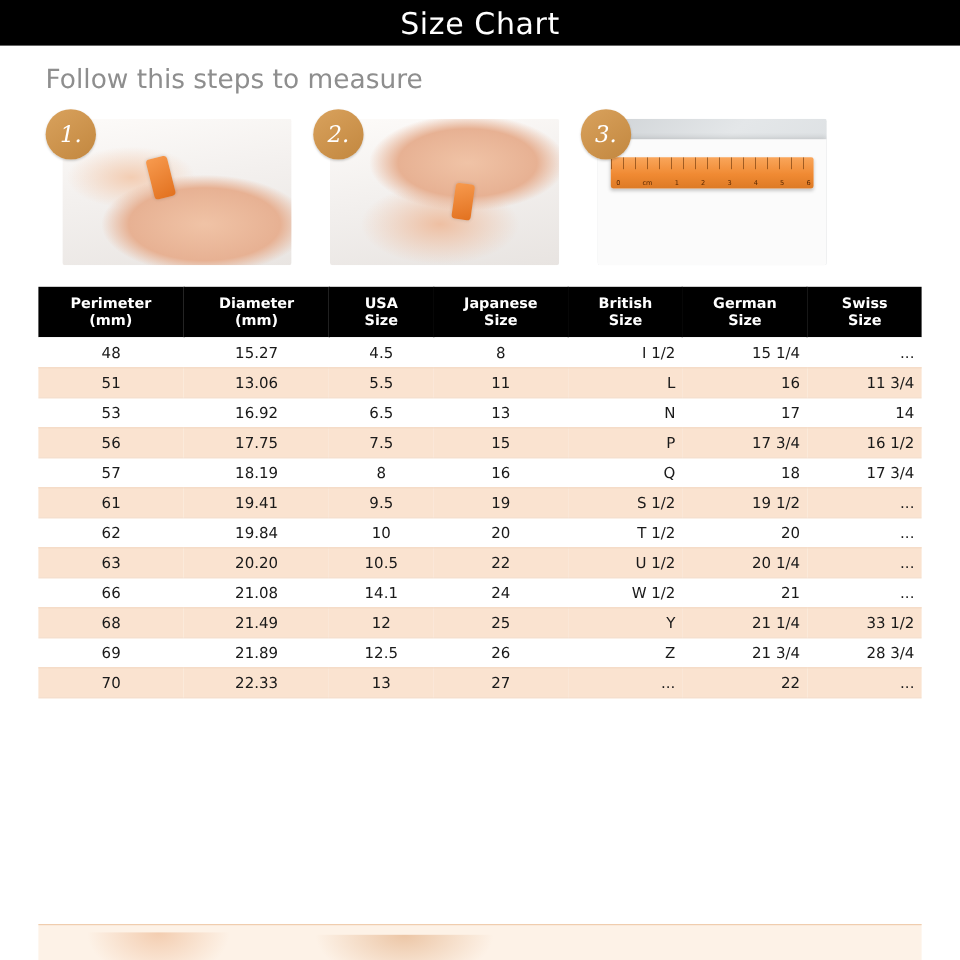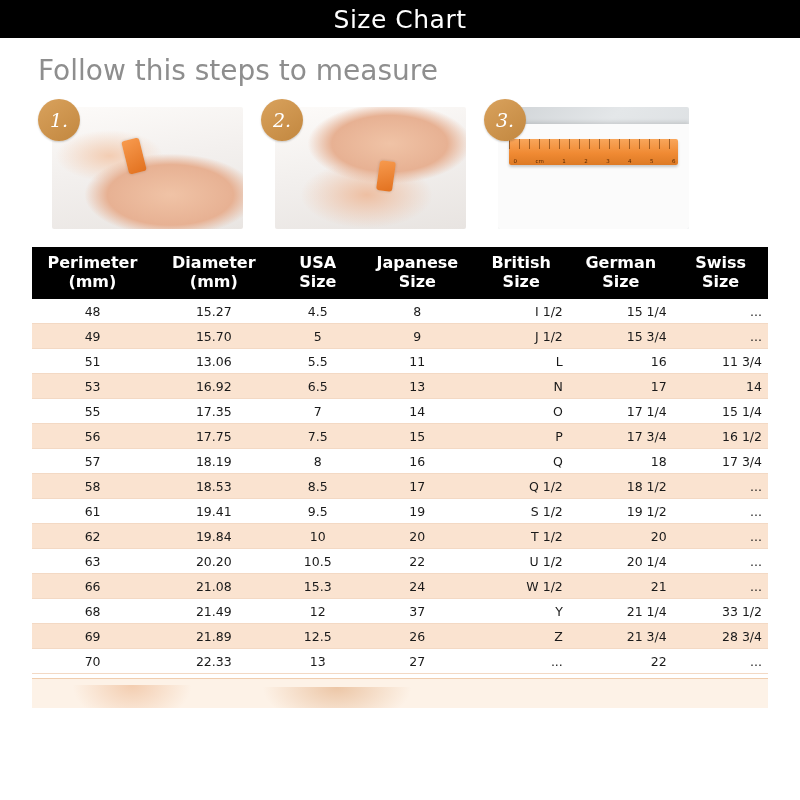--- a/index.html
+++ b/index.html
@@ -6,21 +6,21 @@
   html, body {
     width: 800px;
     height: 800px;
     font-family: "Liberation Sans", sans-serif;
     background: #ffffff;
     overflow: hidden;
   }
   .page {
     position: relative;
     width: 800px;
-    height: 708px;
+    height: 800px;
     background: #ffffff;
   }
 
   
   .header {
     height: 38px;
     background: #000000;
     display: flex;
     align-items: center;
     justify-content: center;
@@ -32,21 +32,21 @@
     font-weight: 400;
     font-family: "DejaVu Sans", sans-serif;
   }
 
   
   .subtitle-wrap {
     padding: 16px 0 10px 38px;
   }
   .subtitle {
     color: #8e8e8e;
-    font-size: 28px;
+    font-size: 22px;
     font-weight: 400;
     font-family: "DejaVu Sans", sans-serif;
   }
 
   
   .steps {
     display: flex;
     gap: 18px;
     padding: 0 38px;
     margin-top: 2px;
@@ -168,21 +168,21 @@
     margin: 18px 32px 0 32px;
   }
   table {
     width: 736px;
     border-collapse: collapse;
     table-layout: fixed;
   }
   thead th {
     background: #000000;
     color: #ffffff;
-    font-size: 16px;
+    font-size: 12px;
     font-weight: 700;
     padding: 7px 2px;
     text-align: center;
     line-height: 1.18;
     border-right: 1px solid #000;
     font-family: "DejaVu Sans", sans-serif;
   }
   thead th:last-child { border-right: none; }
   tbody td {
     font-size: 12.5px;
@@ -337,83 +337,56 @@
           <tr>
             <td>48</td>
             <td>15.27</td>
             <td>4.5</td>
             <td>8</td>
             <td class="left">I 1/2</td>
             <td class="left">15 1/4</td>
             <td class="left">...</td>
           </tr>
           <tr>
-            <td>49</td>
-            <td>15.70</td>
-            <td>5</td>
-            <td>9</td>
-            <td class="left">J 1/2</td>
-            <td class="left">15 3/4</td>
-            <td class="left">...</td>
-          </tr>
-          <tr>
             <td>51</td>
             <td>13.06</td>
             <td>5.5</td>
             <td>11</td>
             <td class="left">L</td>
             <td class="left">16</td>
             <td class="left">11 3/4</td>
           </tr>
           <tr>
             <td>53</td>
             <td>16.92</td>
             <td>6.5</td>
             <td>13</td>
             <td class="left">N</td>
             <td class="left">17</td>
             <td class="left">14</td>
           </tr>
           <tr>
-            <td>55</td>
-            <td>17.35</td>
-            <td>7</td>
-            <td>14</td>
-            <td class="left">O</td>
-            <td class="left">17 1/4</td>
-            <td class="left">15 1/4</td>
-          </tr>
-          <tr>
             <td>56</td>
             <td>17.75</td>
             <td>7.5</td>
             <td>15</td>
             <td class="left">P</td>
             <td class="left">17 3/4</td>
             <td class="left">16 1/2</td>
           </tr>
           <tr>
             <td>57</td>
             <td>18.19</td>
             <td>8</td>
             <td>16</td>
             <td class="left">Q</td>
             <td class="left">18</td>
             <td class="left">17 3/4</td>
           </tr>
           <tr>
-            <td>58</td>
-            <td>18.53</td>
-            <td>8.5</td>
-            <td>17</td>
-            <td class="left">Q 1/2</td>
-            <td class="left">18 1/2</td>
-            <td class="left">...</td>
-          </tr>
-          <tr>
             <td>61</td>
             <td>19.41</td>
             <td>9.5</td>
             <td>19</td>
             <td class="left">S 1/2</td>
             <td class="left">19 1/2</td>
             <td class="left">...</td>
           </tr>
           <tr>
             <td>62</td>
@@ -429,31 +402,31 @@
             <td>20.20</td>
             <td>10.5</td>
             <td>22</td>
             <td class="left">U 1/2</td>
             <td class="left">20 1/4</td>
             <td class="left">...</td>
           </tr>
           <tr>
             <td>66</td>
             <td>21.08</td>
-            <td>15.3</td>
+            <td>14.1</td>
             <td>24</td>
             <td class="left">W 1/2</td>
             <td class="left">21</td>
             <td class="left">...</td>
           </tr>
           <tr>
             <td>68</td>
             <td>21.49</td>
             <td>12</td>
-            <td>37</td>
+            <td>25</td>
             <td class="left">Y</td>
             <td class="left">21 1/4</td>
             <td class="left">33 1/2</td>
           </tr>
           <tr>
             <td>69</td>
             <td>21.89</td>
             <td>12.5</td>
             <td>26</td>
             <td class="left">Z</td>

